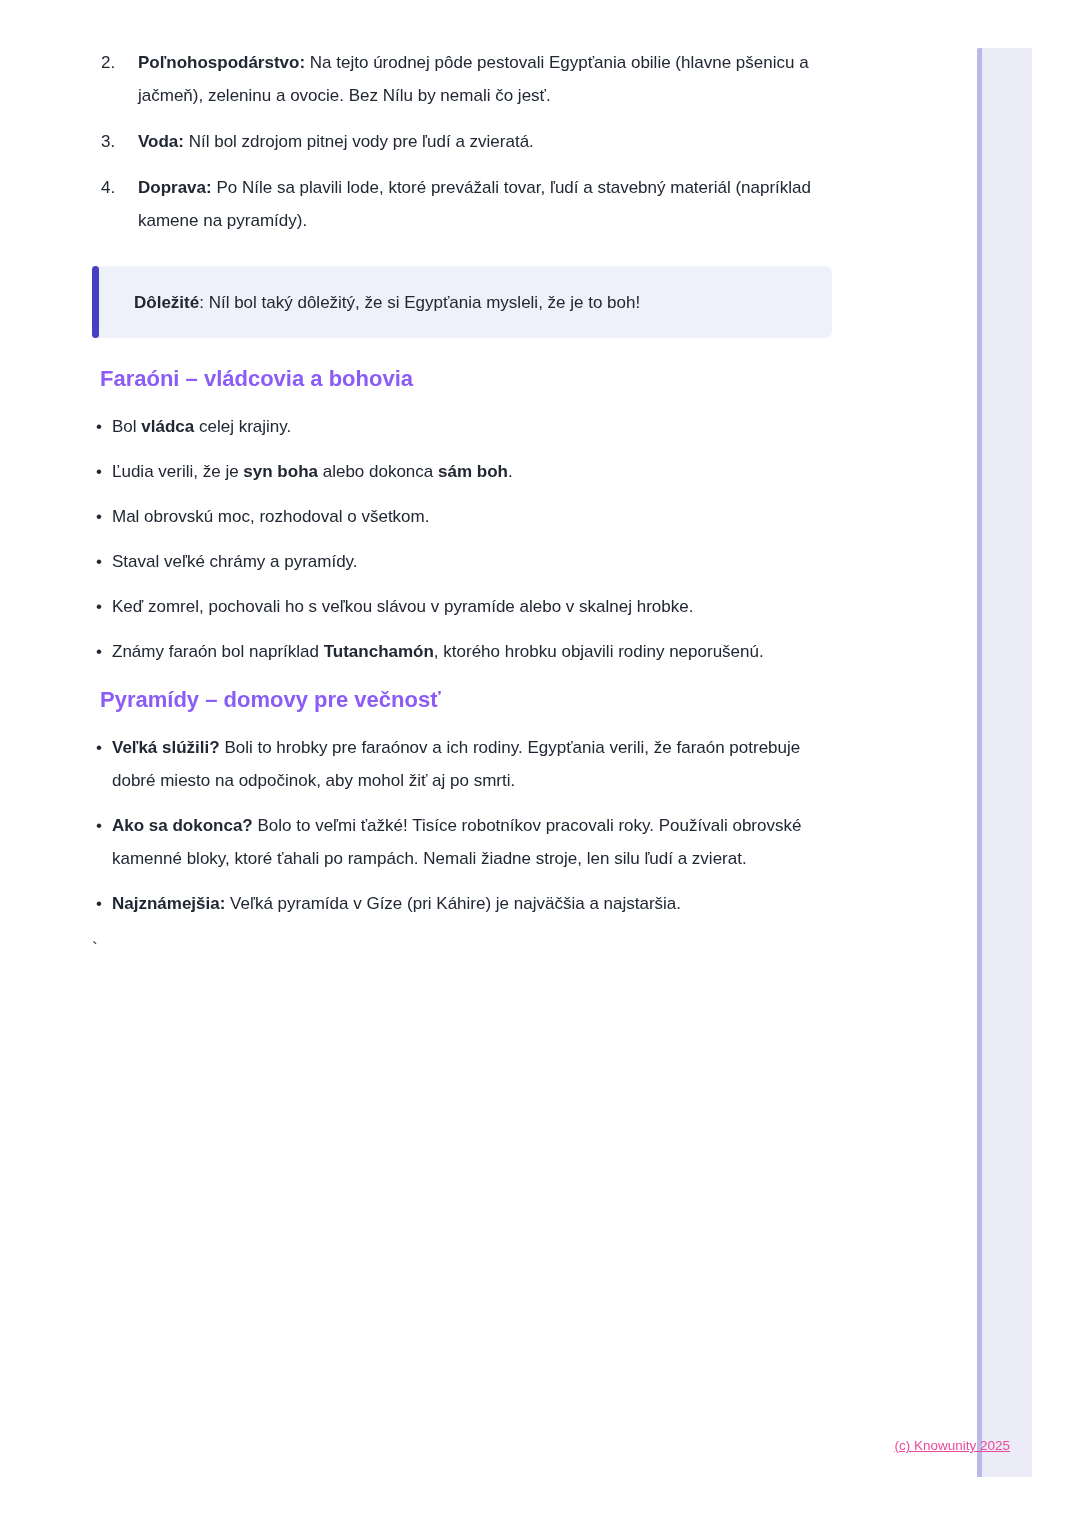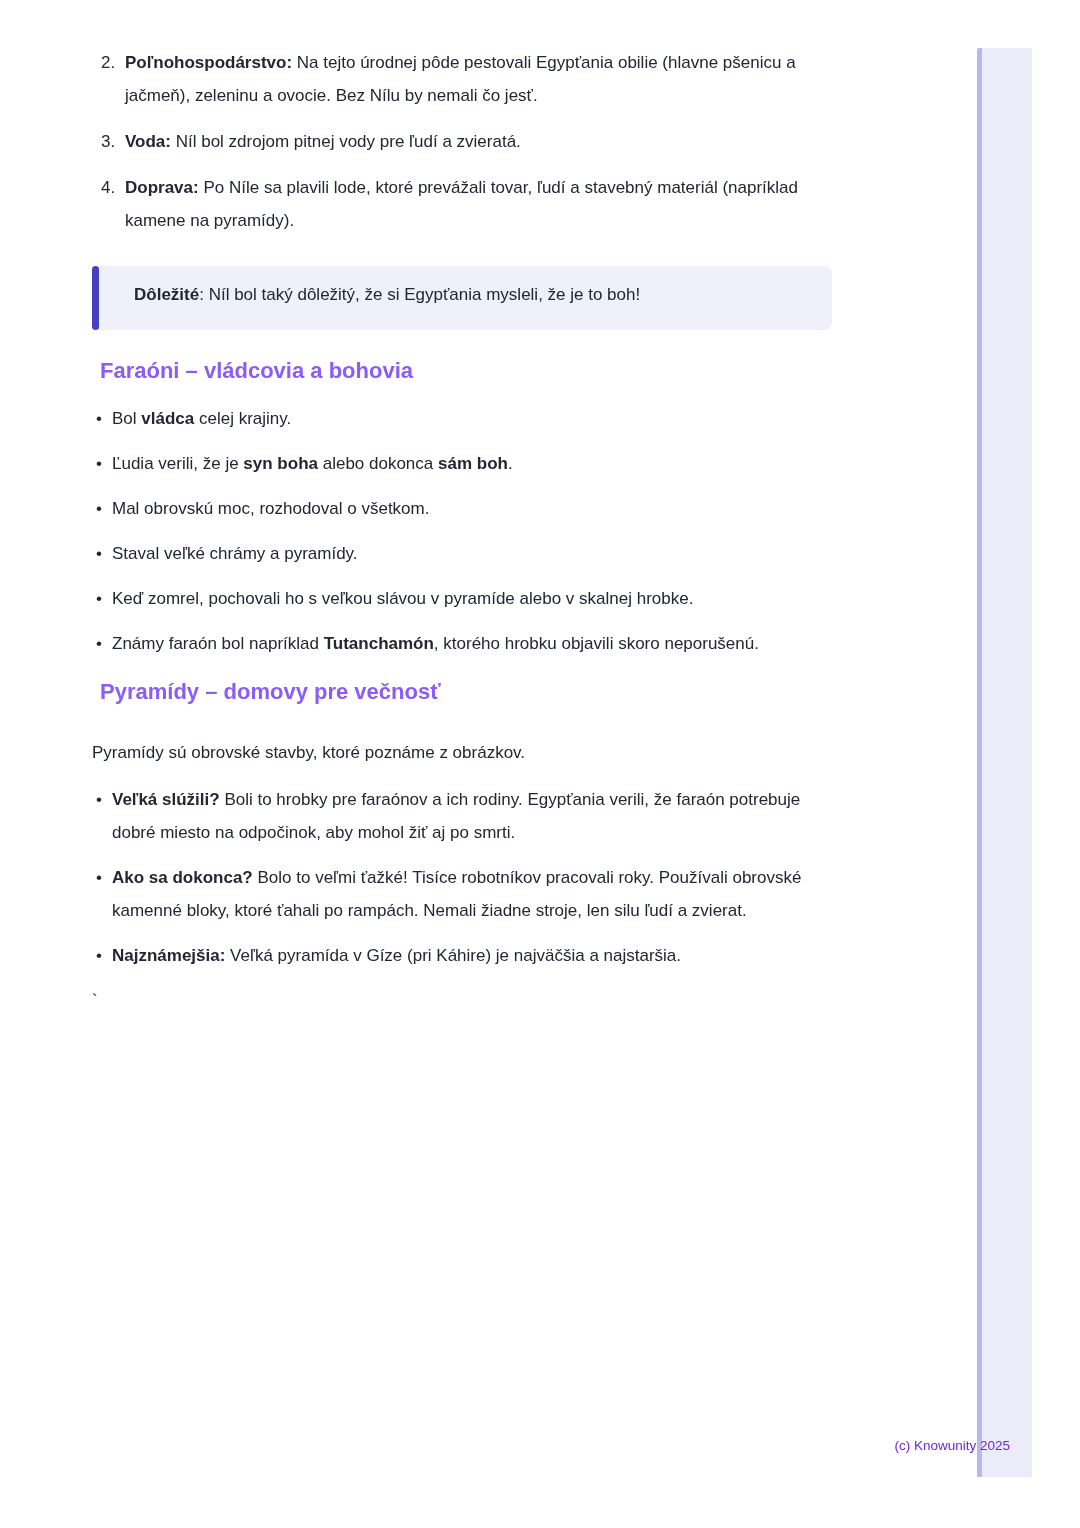--- a/index.html
+++ b/index.html
@@ -29,28 +29,28 @@
     line-height: 33px;
     z-index: 2;
   }
   b { font-weight: 700; }
   .oli { display: flex; margin-bottom: 13px; }
   .oli .num {
     flex: none; width: 33px;
     padding-left: 9px;
     box-sizing: border-box;
   }
-  .oli .litext { flex: 1; }
+  .oli .litext { flex: 1; margin-left: 13px; }
   .callout {
     position: relative;
     margin-top: 29px;
     margin-bottom: 24px;
     background: #eef0fa;
     border-radius: 8px;
-    padding: 12px 24px 19px 42px;
+    padding: 20px 24px 19px 42px;
     box-sizing: border-box;
     width: 740px;
   }
   .callout-bar {
     position: absolute;
     left: 0; top: 0; bottom: 0;
     width: 7px;
     background: #463fc4;
     border-radius: 6px;
   }
@@ -69,22 +69,23 @@
     padding-left: 4px;
     box-sizing: border-box;
   }
   .uli .btext { flex: 1; }
   .stray { margin-top: 12px; }
   .footer {
     position: absolute;
     top: 1437px; right: 70px;
     font-size: 13.5px;
     line-height: 18px;
-    color: #6d28d9;
+    color: #ec4899;
     z-index: 3;
+    text-decoration: underline;
   }
 </style>
 </head>
 <body>
 
 <div class="side-strip"></div>
 
 <div class="content">
 
   <div class="olist">
@@ -125,26 +126,25 @@
     <div class="uli">
       <span class="marker">•</span>
       <div class="btext">Staval veľké chrámy a pyramídy.</div>
     </div>
     <div class="uli">
       <span class="marker">•</span>
       <div class="btext">Keď zomrel, pochovali ho s veľkou slávou v pyramíde alebo v skalnej hrobke.</div>
     </div>
     <div class="uli">
       <span class="marker">•</span>
-      <div class="btext"><span>Známy faraón bol napríklad </span><b>Tutanchamón</b><span>, ktorého hrobku objavili skoro neporušenú.</span></div>
+      <div class="btext"><span>Známy faraón bol napríklad </span><b>Tutanchamón</b><span>, ktorého hrobku objavili rodiny neporušenú.</span></div>
     </div>
   </div>
 
   <h2>Pyramídy – domovy pre večnosť</h2>
-  <p class="intro">Pyramídy sú obrovské stavby, ktoré poznáme z obrázkov.</p>
 
   <div class="ulist">
     <div class="uli">
       <span class="marker">•</span>
       <div class="btext"><b>Veľká slúžili?</b><span> Boli to hrobky pre faraónov a ich rodiny. Egypťania verili, že faraón potrebuje dobré miesto na odpočinok, aby mohol žiť aj po smrti.</span></div>
     </div>
     <div class="uli">
       <span class="marker">•</span>
       <div class="btext"><b>Ako sa dokonca?</b><span> Bolo to veľmi ťažké! Tisíce robotníkov pracovali roky. Používali obrovské kamenné bloky, ktoré ťahali po rampách. Nemali žiadne stroje, len silu ľudí a zvierat.</span></div>
     </div>

